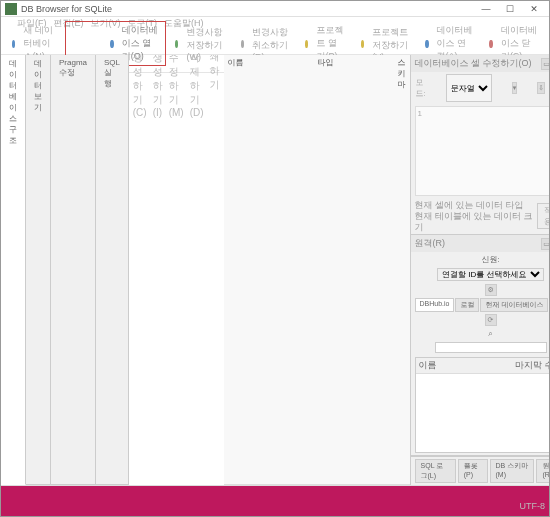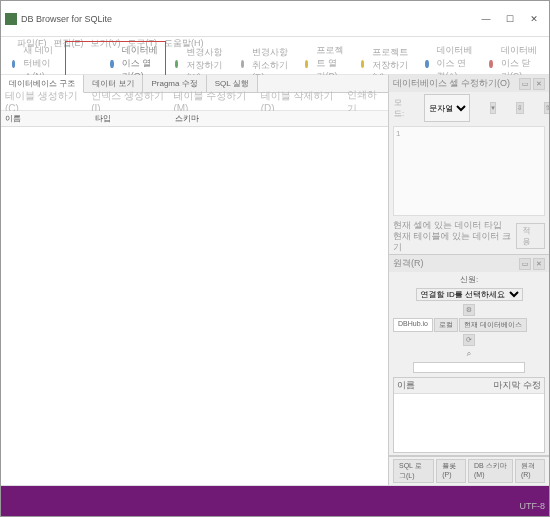--- a/index.html
+++ b/index.html
@@ -1,34 +1,34 @@
 <!DOCTYPE html>
 <html><head>
 <meta charset="utf-8">
 <style>
 * { margin: 0; padding: 0; box-sizing: border-box; font-family: "Malgun Gothic", sans-serif; font-size: 9px; }
 body { background: #fff; width: 550px; height: 517px; overflow: hidden; display: flex; flex-direction: column; border: 1px solid #999; }
-.titlebar { height: 36px; background: #fff; border-bottom: 1px solid #e0e0e0; display: flex; align-items: center; padding: 0 4px; }
+.titlebar { height: 16px; background: #fff; border-bottom: 1px solid #e0e0e0; display: flex; align-items: center; padding: 0 4px; }
 .titlebar .icon { width: 12px; height: 12px; background: #4a7a4a; margin-right: 4px; }
 .titlebar .title { flex: 1; color: #555; font-size: 9px; }
 .winbtns { display: flex; gap: 2px; }
 .winbtn { width: 22px; height: 16px; display: flex; align-items: center; justify-content: center; color: #555; font-size: 9px; }
 .menubar { height: 16px; display: flex; padding: 0 16px; gap: 7px; color: #aaa; font-size: 8px; }
 .menubar span { cursor: default; }
 .toolbar { height: 22px; display: flex; align-items: center; padding: 2px 4px; gap: 2px; border-bottom: 1px solid #e5e5e5; }
 .tbtn { padding: 2px 6px; color: #aaa; font-size: 8px; border: 1px solid transparent; display: flex; align-items: center; gap: 8px; }
 .tbtn.open { border: 1.5px solid #c44; color: #888; padding-left: 44px; }
 .tbtn .dot { width: 8px; height: 8px; border-radius: 50%; }
 .dot.blue { background: #5a8fc7; }
 .dot.green { background: #6aa76a; }
 .dot.yellow { background: #d4b94a; }
 .dot.gray { background: #aaa; }
 .dot.red { background: #c77; }
 .main { flex: 1; display: flex; overflow: hidden; }
-.left { flex: 1; display: flex; flex-direction: column; border-right: 1px solid #ccc; justify-content: center; }
+.left { flex: 1; display: flex; flex-direction: row; border-right: 1px solid #ccc; justify-content: center; }
 .tabs { display: flex; border-bottom: 1px solid #ccc; background: #f5f5f5; }
 .tab { padding: 3px 8px; background: #f0f0f0; border-right: 1px solid #ccc; color: #666; font-size: 8px; }
 .tab.active { background: #fff; border-bottom: 1px solid #fff; margin-bottom: -1px; }
 .subtool { height: 18px; display: flex; align-items: center; padding: 2px 4px; gap: 6px; border-bottom: 1px solid #e5e5e5; }
 .subtool span { color: #bbb; font-size: 10px; }
 .colhead { display: flex; border-bottom: 1px solid #ddd; background: #f8f8f8; padding: 2px 4px; }
 .colhead div { color: #555; font-size: 8px; }
 .colhead div:nth-child(1) { width: 90px; }
 .colhead div:nth-child(2) { width: 80px; }
 .colhead div:nth-child(3) { flex: 1; }
@@ -50,21 +50,21 @@
 .remote-row label { color: #666; font-size: 8px; }
 .remote-row select, .remote-row input { flex: 1; font-size: 8px; border: 1px solid #ccc; height: 26px; }
 .remote-tabs { display: flex; padding: 0 4px; gap: 1px; }
 .remote-tabs .rtab { padding: 1px 4px; background: #e5e5e5; border: 1px solid #ccc; font-size: 7px; color: #666; }
 .remote-tabs .rtab.active { background: #fff; }
 .remote-list { margin: 2px 4px; flex: 1; background: #fff; border: 1px solid #ccc; }
 .remote-list .rlhead { display: flex; background: #f0f0f0; border-bottom: 1px solid #ddd; padding: 1px 3px; font-size: 7px; color: #666; }
 .remote-list .rlhead div:first-child { flex: 1; }
 .bottom-tabs { display: flex; justify-content: flex-end; padding: 2px 4px; gap: 2px; background: #f0f0f0; border-top: 1px solid #ccc; }
 .bottom-tabs .btab { padding: 1px 5px; background: #e5e5e5; border: 1px solid #ccc; font-size: 7px; color: #666; }
-.status { height: 18px; background: #701a75; border-top: 1px solid #ddd; display: flex; justify-content: flex-end; padding: 15px 4px; color: #bbb; font-size: 7px; }
+.status { height: 18px; background: #be185d; border-top: 1px solid #ddd; display: flex; justify-content: flex-end; padding: 15px 4px; color: #bbb; font-size: 7px; }
 </style>
 </head>
 <body>
 
 <div class="titlebar">
   <div class="icon"></div>
   <div class="title">DB Browser for SQLite</div>
   <div class="winbtns">
     <div class="winbtn">—</div>
     <div class="winbtn">☐</div>

